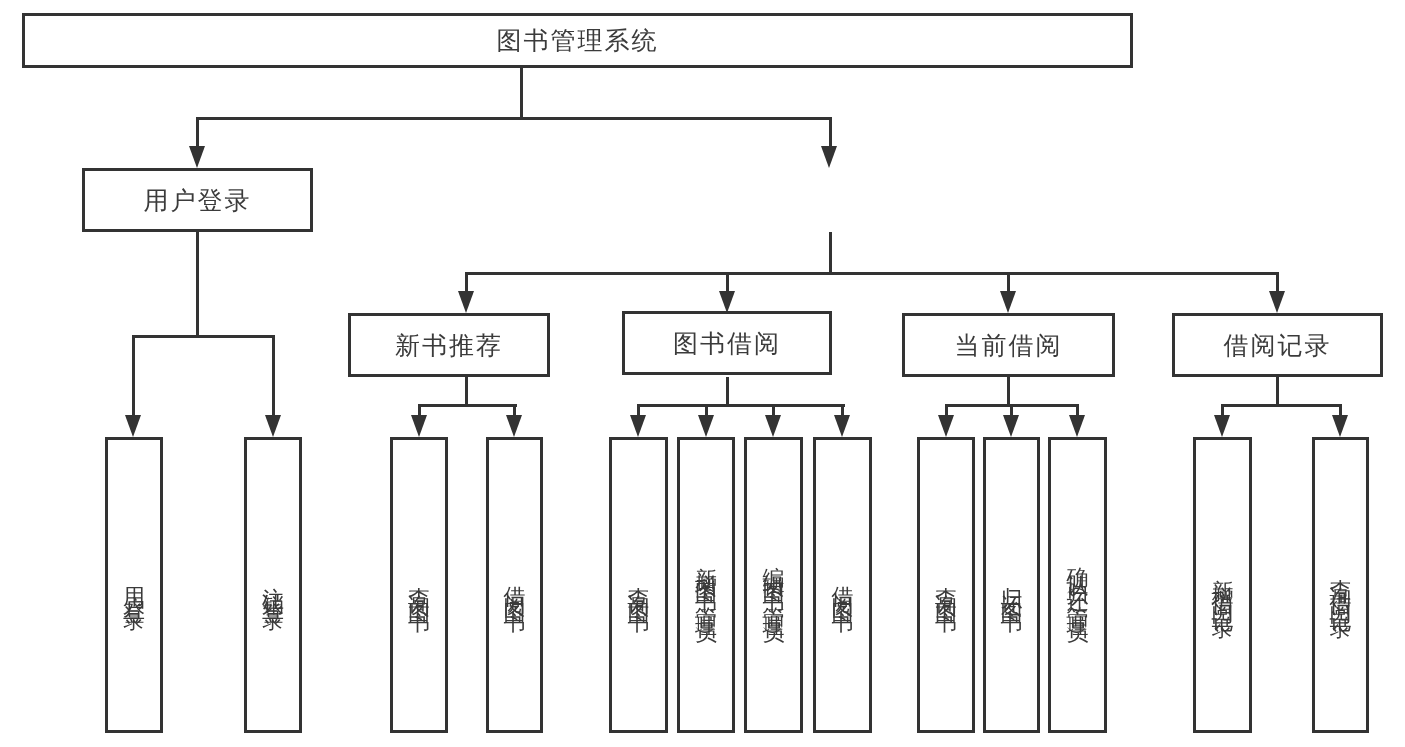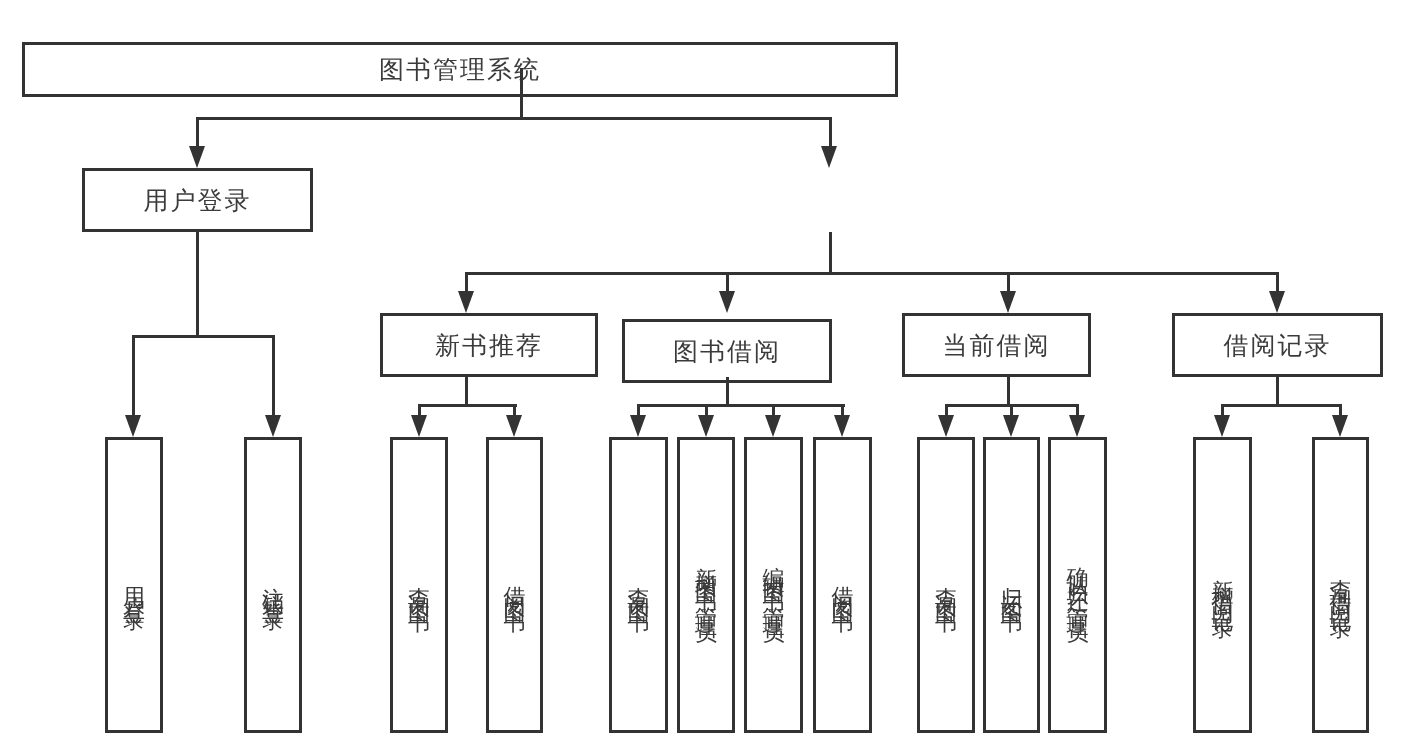--- a/index.html
+++ b/index.html
@@ -26,21 +26,21 @@
   .watermark{
     position:absolute;right:14px;bottom:4px;
     font-size:20px;color:rgba(128,128,128,0.55);letter-spacing:1px;white-space:nowrap;
   }
 </style>
 </head>
 <body>
 
 <div id="canvas">
 
-  <div class="node" style="left:22px;top:13px;width:876px;height:55px;margin-top:29px;">
+  <div class="node" style="left:22px;top:13px;width:1111px;height:55px;">
     <span class="node-label">图书管理系统</span>
   </div>
 
   <div class="vline" style="left:520px;top:68px;height:50px;"></div>
   <div class="hline" style="left:196px;top:117px;width:636px;"></div>
   <div class="vline" style="left:196px;top:117px;height:32px;"></div>
   <div class="arrow" style="left:189px;top:146px;"></div>
   <div class="vline" style="left:829px;top:117px;height:32px;"></div>
   <div class="arrow" style="left:821px;top:146px;"></div>
 
@@ -59,27 +59,27 @@
   <div class="hline" style="left:465px;top:272px;width:814px;"></div>
   <div class="vline" style="left:465px;top:272px;height:22px;"></div>
   <div class="arrow" style="left:458px;top:291px;"></div>
   <div class="vline" style="left:726px;top:272px;height:22px;"></div>
   <div class="arrow" style="left:719px;top:291px;"></div>
   <div class="vline" style="left:1007px;top:272px;height:22px;"></div>
   <div class="arrow" style="left:1000px;top:291px;"></div>
   <div class="vline" style="left:1276px;top:272px;height:22px;"></div>
   <div class="arrow" style="left:1269px;top:291px;"></div>
 
-  <div class="node" style="left:380px;top:313px;width:218px;height:64px;">
+  <div class="node" style="left:348px;top:313px;width:202px;height:64px;">
     <span class="node-label">新书推荐</span>
   </div>
-  <div class="node" style="left:622px;top:319px;width:210px;height:64px;">
+  <div class="node" style="left:622px;top:311px;width:210px;height:64px;">
     <span class="node-label">图书借阅</span>
   </div>
-  <div class="node" style="left:902px;top:313px;width:189px;height:64px;">
+  <div class="node" style="left:902px;top:313px;width:213px;height:64px;">
     <span class="node-label">当前借阅</span>
   </div>
   <div class="node" style="left:1172px;top:313px;width:211px;height:64px;">
     <span class="node-label">借阅记录</span>
   </div>
 
   <div class="vline" style="left:465px;top:377px;height:30px;"></div>
   <div class="hline" style="left:418px;top:404px;width:99px;"></div>
   <div class="vline" style="left:418px;top:404px;height:14px;"></div>
   <div class="arrow" style="left:411px;top:415px;"></div>

